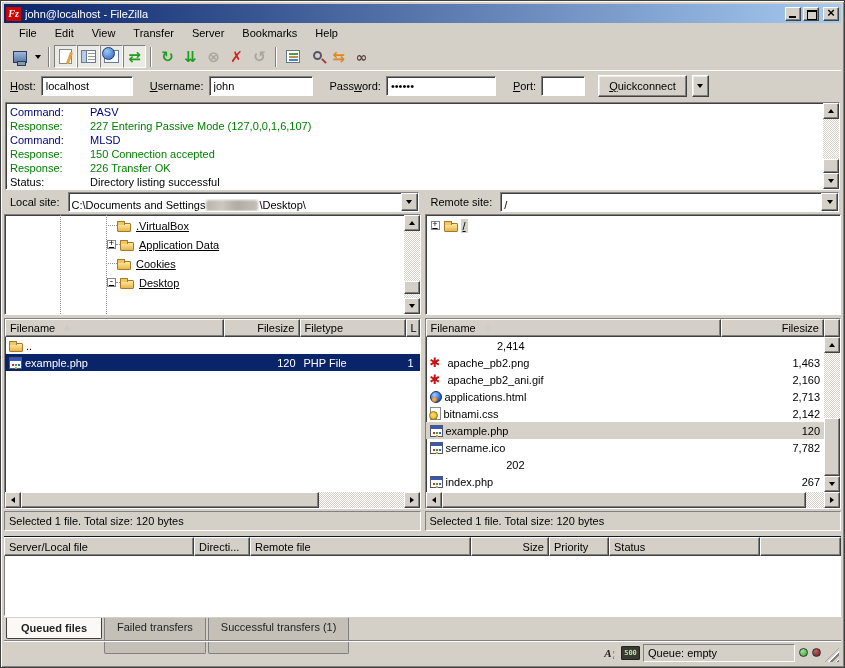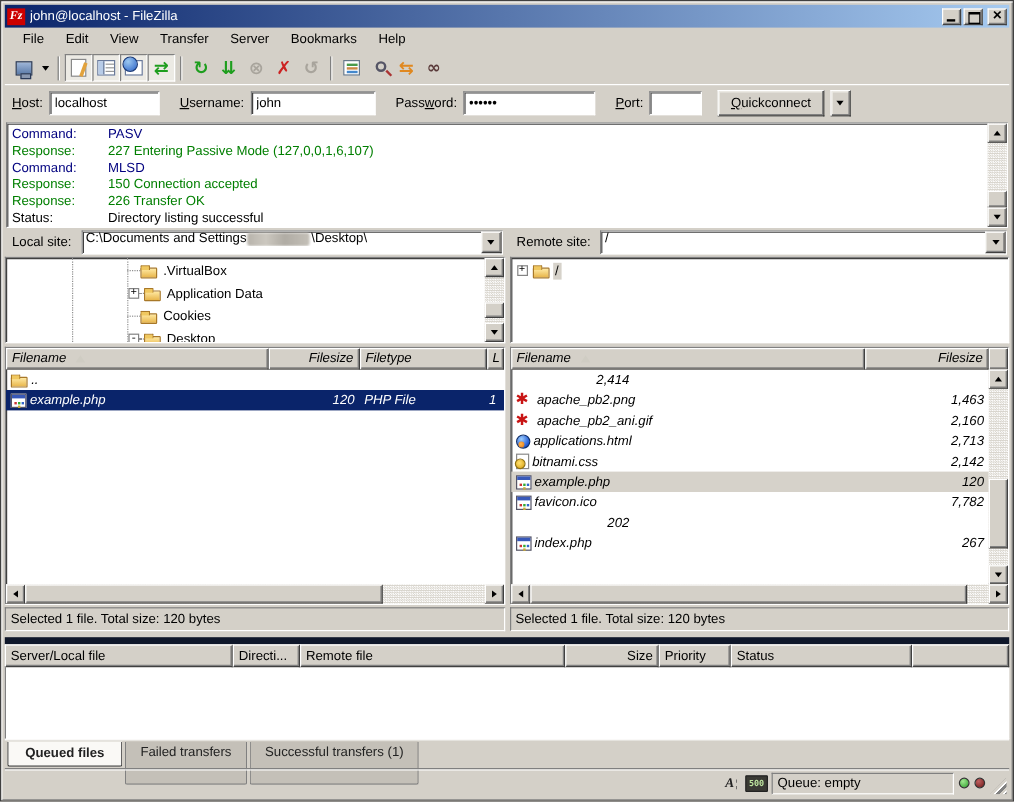--- a/index.html
+++ b/index.html
@@ -76,25 +76,25 @@
   .tri-up    { width: 0; height: 0; border-left: 3px solid transparent; border-right: 3px solid transparent; border-bottom: 4px solid #000; }
   .tri-down  { width: 0; height: 0; border-left: 3px solid transparent; border-right: 3px solid transparent; border-top: 4px solid #000; }
   .tri-left  { width: 0; height: 0; border-top: 3px solid transparent; border-bottom: 3px solid transparent; border-right: 4px solid #000; }
   .tri-right { width: 0; height: 0; border-top: 3px solid transparent; border-bottom: 3px solid transparent; border-left: 4px solid #000; }
   
   .panes { flex: 1; display: flex; min-height: 0; }
   .pane { flex: 1; display: flex; flex-direction: column; min-width: 0; }
   .splitter { width: 4px; flex: none; }
   .sitebar { height: 22px; flex: none; display: flex; align-items: center; gap: 4px; padding: 0 2px 2px 2px; }
   .sitelabel { white-space: nowrap; padding: 0 4px; }
-  .combo { flex: 1; height: 20px; background: #fff; border: 1px solid; border-color: #808080 #fff #fff #808080; box-shadow: inset 1px 1px 0 #404040; display: flex; align-items: flex-start; }
+  .combo { flex: 1; height: 20px; background: #fff; border: 1px solid; border-color: #808080 #fff #fff #808080; box-shadow: inset 1px 1px 0 #404040; display: flex; align-items: flex-end; }
   .combotext { flex: 1; padding: 0 3px; white-space: nowrap; overflow: hidden; display: flex; align-items: center; }
   .combobtn { width: 17px; height: 18px; flex: none; background: #D4D0C8; border: 1px solid; border-color: #fff #404040 #404040 #fff; box-shadow: inset -1px -1px 0 #808080; display: flex; align-items: center; justify-content: center; }
   .blurname { display: inline-block; width: 52px; height: 11px; margin: 0 1px; background: linear-gradient(90deg,#B8B4AC,#CCC8C0 30%,#B0ACA4 60%,#C4C0B8); filter: blur(1px); border-radius: 2px; }
-  .treebox { height: 72px; flex: none; background: #fff; border: 1px solid; border-color: #808080 #fff #fff #808080; box-shadow: inset 1px 1px 0 #404040; display: flex; position: relative; overflow: hidden; }
+  .treebox { height: 101px; flex: none; background: #fff; border: 1px solid; border-color: #808080 #fff #fff #808080; box-shadow: inset 1px 1px 0 #404040; display: flex; position: relative; overflow: hidden; text-decoration: underline; }
   .treerows { flex: 1; padding-top: 1px; position: relative; }
   .vdots { position: absolute; top: 0; bottom: 0; border-left: 1px dotted #909090; }
   .trow { height: 19px; display: flex; align-items: center; position: relative; }
   .tindent { flex: none; }
   .expander { width: 9px; height: 9px; flex: none; border: 1px solid #848484; background: #fff; font: 9px/7px "Liberation Mono", monospace; text-align: center; color: #000; }
   .tstub { width: 11px; height: 0; border-top: 1px dotted #909090; flex: none; }
   .tlabel { padding: 1px 2px; white-space: nowrap; }
   .tlabel.sel { background: #D6D2CA; }
   
   .fi { width: 15px; height: 14px; flex: none; margin-right: 3px; position: relative; }
@@ -102,35 +102,35 @@
   .fi-folder::before { content: ""; position: absolute; top: -3px; left: -1px; width: 6px; height: 3px; background: #F0C860; border: 1px solid #A87828; border-bottom: none; border-radius: 1px 1px 0 0; }
   .fi-image::after { content: "\2731"; font-family: "DejaVu Sans", sans-serif; color: #C81414; font-size: 13px; line-height: 14px; position: absolute; left: 0; top: 0; }
   .fi-html { width: 12px; height: 12px; margin-top: 1px; border-radius: 50%; background: radial-gradient(circle at 35% 30%, #9FD0FF, #2A62D8 65%, #123A9A); border: 1px solid #10306A; }
   .fi-html::after { content: ""; position: absolute; left: 1px; top: 5px; width: 5px; height: 5px; border-radius: 50%; background: radial-gradient(circle at 40% 40%, #FFB850, #E07010); }
   .fi-css { width: 11px; height: 13px; background: #fff; border: 1px solid #8A8A8A; }
   .fi-css::after { content: ""; position: absolute; left: -2px; bottom: -1px; width: 7px; height: 7px; border-radius: 50%; background: radial-gradient(circle at 40% 40%, #FFE070, #D8A010); border: 1px solid #907010; }
   .fi-win { width: 13px; height: 12px; margin-top: 1px; background: #fff; border: 1px solid #556; }
   .fi-win::before { content: ""; position: absolute; left: 0; top: 0; width: 11px; height: 3px; background: #3858B8; }
   .fi-win::after { content: ""; position: absolute; left: 2px; top: 6px; width: 2px; height: 2px; background: #C33; box-shadow: 3px 0 0 #3A3, 6px 0 0 #36C, 3px 3px 0 #CA3; }
   
-  .listwrap { flex: 1; display: flex; flex-direction: column; min-height: 0; border: 1px solid; border-color: #808080 #fff #fff #808080; box-shadow: inset 1px 1px 0 #404040; background: #fff; font-style: italic; }
+  .listwrap { flex: 1; display: flex; flex-direction: column; min-height: 0; border: 1px solid; border-color: #808080 #fff #fff #808080; box-shadow: inset 1px 1px 0 #404040; background: #fff; }
   .listhead { height: 18px; flex: none; display: flex; background: #D4D0C8; }
   .hcell { border: 1px solid; border-color: #fff #404040 #404040 #fff; box-shadow: inset -1px -1px 0 #808080; padding: 1px 4px; display: flex; align-items: center; gap: 8px; white-space: nowrap; overflow: hidden; }
   .hcell.r { justify-content: flex-end; }
   .sortarrow { width: 0; height: 0; border-left: 4px solid transparent; border-right: 4px solid transparent; border-bottom: 6px solid #CFCCC3; }
   .listbody { flex: 1; display: flex; min-height: 0; }
   .rows { flex: 1; overflow: hidden; }
   .frow { height: 17px; display: flex; align-items: center; white-space: nowrap; }
   .frow .cell { padding: 0 4px; overflow: hidden; display: flex; align-items: center; height: 100%; }
   .cell.r { justify-content: flex-end; }
   .frow.sel-active { background: #0A246A; color: #fff; }
   .frow.sel-inactive { background: #D6D2CA; }
   .statusline { height: 20px; flex: none; margin-top: 2px; border: 1px solid; border-color: #808080 #fff #fff #808080; display: flex; align-items: center; padding: 0 4px; }
   
-  .queuepanel { flex: none; margin-top: 5px; border-top: 6px solid #0f172a; }
+  .queuepanel { flex: none; margin-top: 5px; border-top: 1px solid #0f172a; }
   .queuehead { height: 19px; display: flex; background: #D4D0C8; }
   .queuebody { height: 60px; background: #fff; border: 1px solid; border-color: #808080 #fff #fff #808080; border-top: none; }
   
   .tabs { height: 24px; flex: none; display: flex; align-items: flex-start; padding: 1px 2px 0 2px; border-top: 1px solid #fff; }
   .tab { padding: 3px 12px 20px 12px; background: #C4C0B8; border: 1px solid #808080; border-top: none; border-radius: 0 0 2px 2px; margin-right: 2px; color: #222; }
   .tab.active { background: #FAF9F6; font-weight: bold; border-color: #404040; padding: 4px 14px; }
   
   .statusbar { height: 24px; flex: none; display: flex; align-items: center; justify-content: flex-end; gap: 4px; border-top: 1px solid #808080; box-shadow: 0 1px 0 #fff inset; padding: 2px 2px 2px 4px; }
   .sb-icon { width: 17px; height: 16px; display: flex; align-items: center; justify-content: center; border: 1px solid transparent; }
   .ic-ascii { font: italic bold 11px "Liberation Serif", serif; color: #222; }
@@ -468,21 +468,21 @@
                   <span class="fi fi-win"></span>
                   <span>example.php</span>
                 </div>
               <div class="cell r" style="width:103px">
                   <span>120</span>
                 </div>
             </div>
             <div class="frow">
               <div class="cell" style="flex:1;min-width:0">
                   <span class="fi fi-win"></span>
-                  <span>favicon.ico</span>
+                  <span>sername.ico</span>
                 </div>
               <div class="cell r" style="width:103px">
                   <span>7,782</span>
                 </div>
             </div>
             <div class="frow">
               <div class="cell r" style="width:103px">
                   <span>202</span>
                 </div>
             </div>

